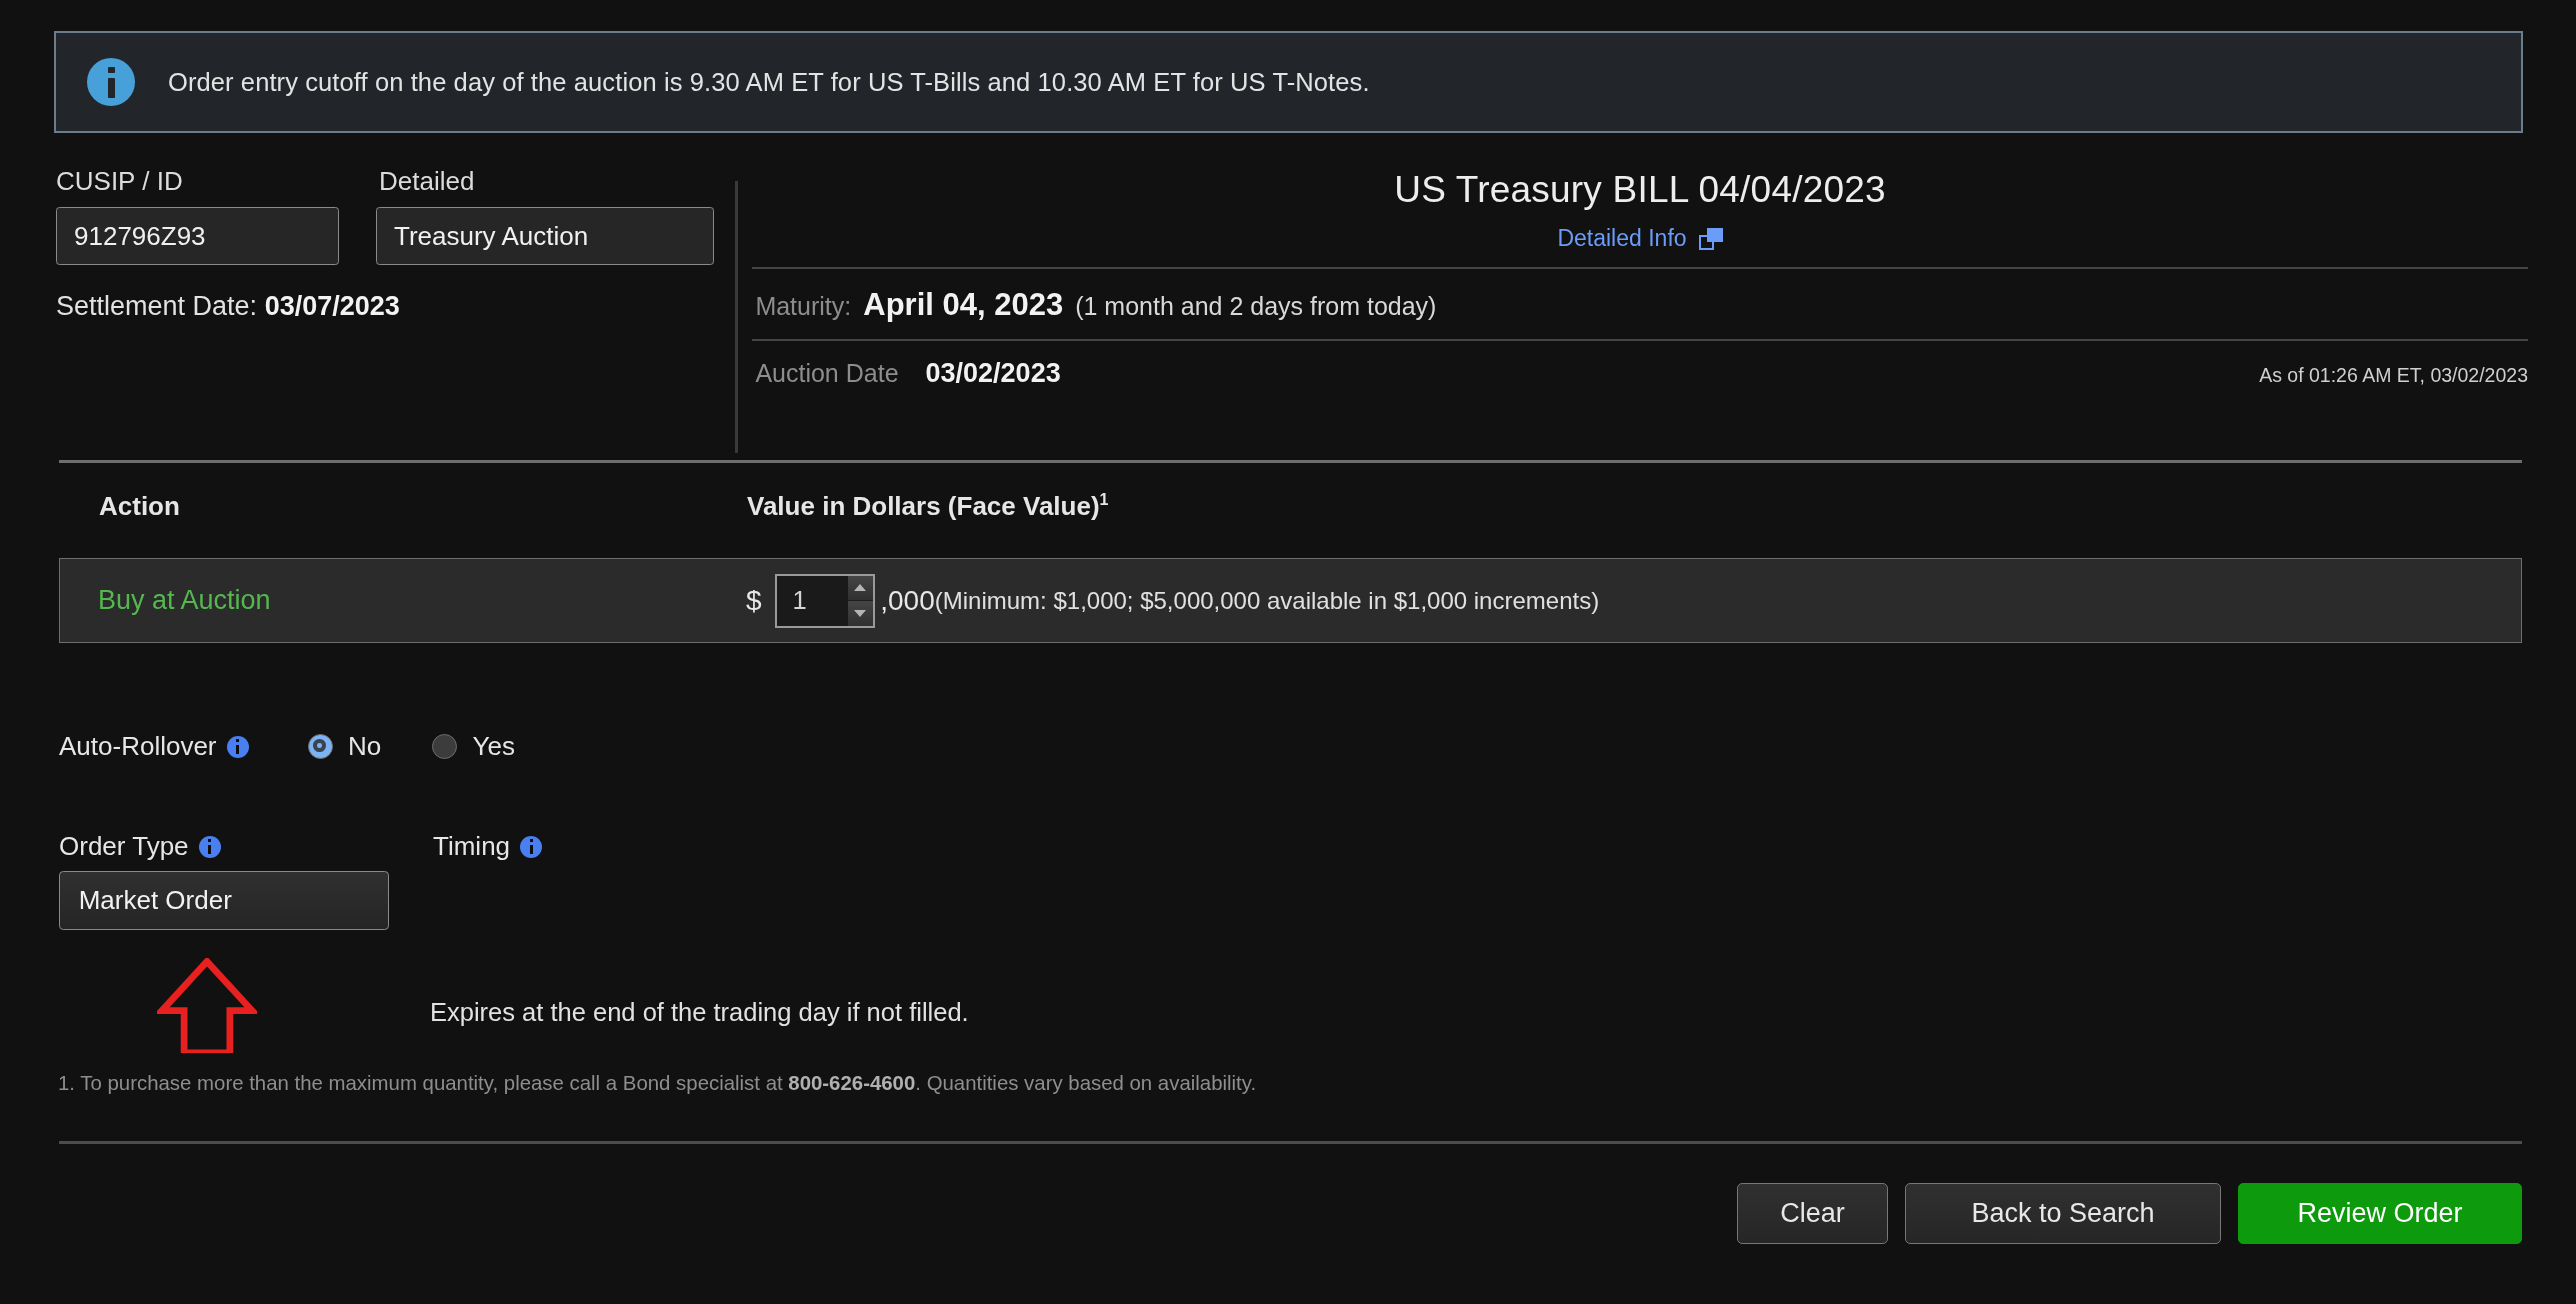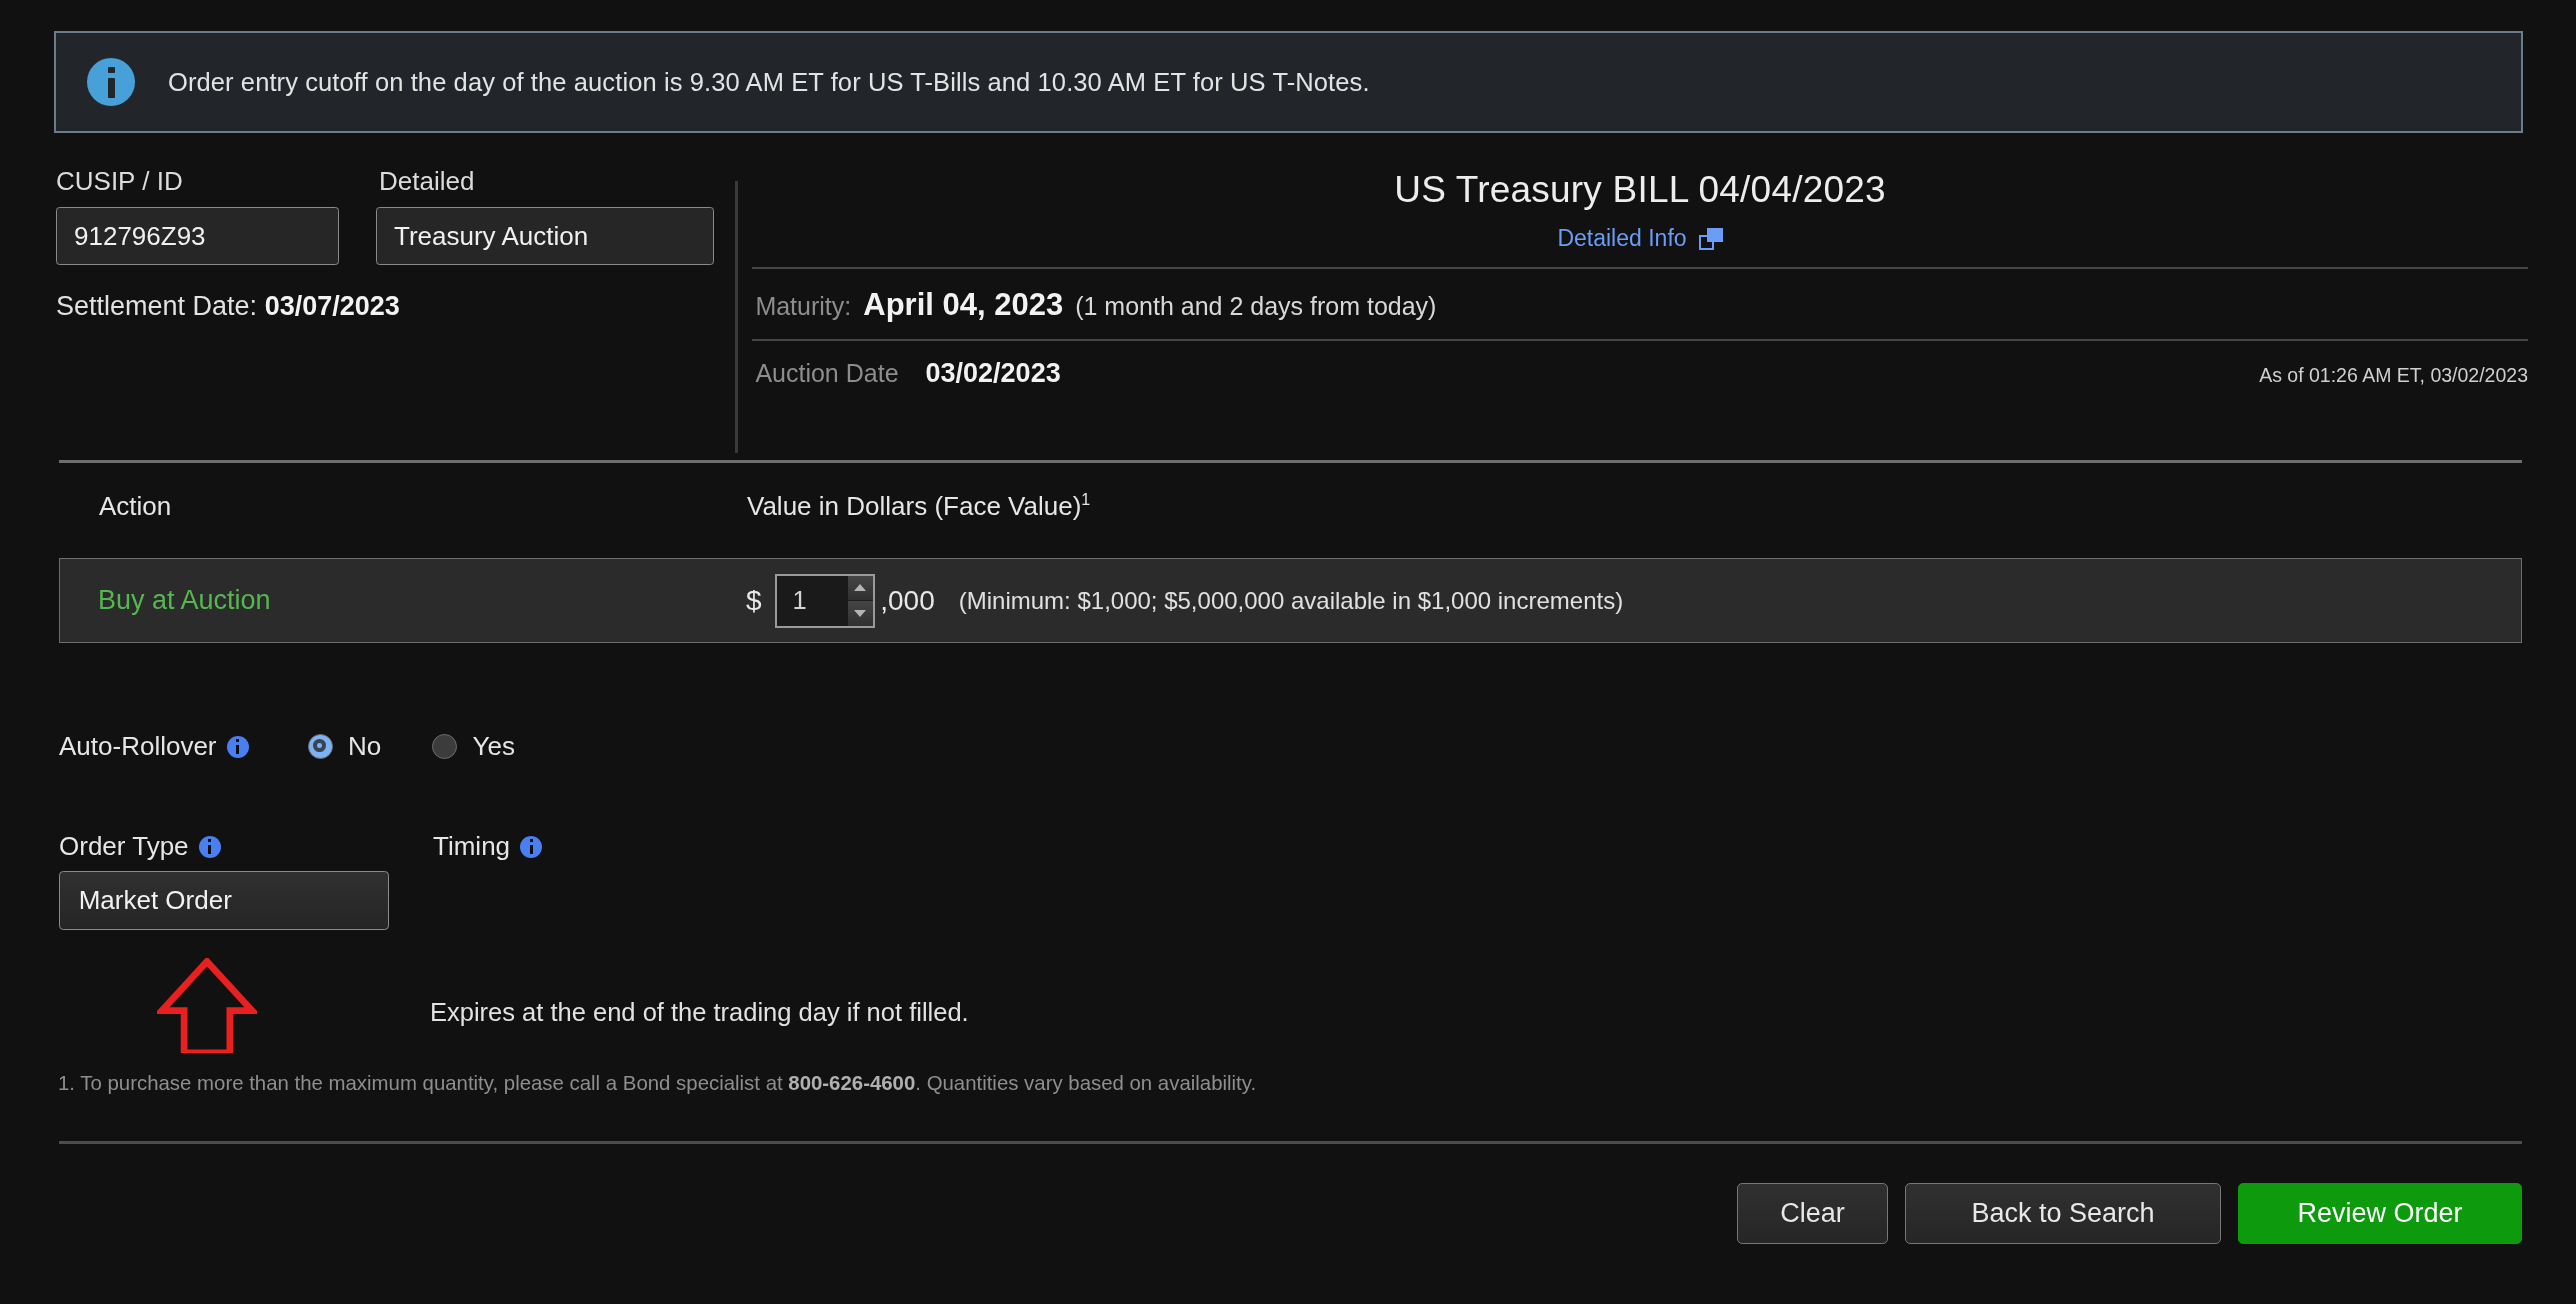--- a/index.html
+++ b/index.html
@@ -177,20 +177,21 @@
     position: absolute;
     left: 59px; top: 460px;
     width: 2463px; height: 2.5px;
     background: #6e6e6e;
   }
   .order-head {
     position: absolute;
     left: 59px; top: 491px;
     width: 2463px;
     display: flex;
+    font-weight: bold;
   }
   .oh-action { width: 688px; padding-left: 40px; font-size: 26px; color: #e6e6e6; }
   .oh-amount { font-size: 26px; color: #e6e6e6; }
   .oh-amount sup { font-size: 16px; vertical-align: super; }
 
   .order-row {
     position: absolute;
     left: 59px; top: 558px;
     width: 2463px; height: 85px;
     background: #2b2b2b;
@@ -245,21 +246,21 @@
     border-right: 6.8px solid transparent;
     border-bottom: 7.6px solid #b5b5b5;
   }
   .tri-dn {
     width: 0; height: 0;
     border-left: 6.8px solid transparent;
     border-right: 6.8px solid transparent;
     border-top: 7.6px solid #b5b5b5;
   }
   .thousands { font-size: 28px; color: #e8e8e8; margin-left: 5.1px; }
-  .amt-note { font-size: 24px; color: #e0e0e0; margin-left: 24px; }
+  .amt-note { font-size: 24px; color: #e0e0e0; }
 
   
   .rollover-row {
     position: absolute;
     left: 59px; top: 731px;
     display: flex;
     align-items: center;
   }
   .ro-label { font-size: 26px; color: #e6e6e6; }
   .info-dot {

